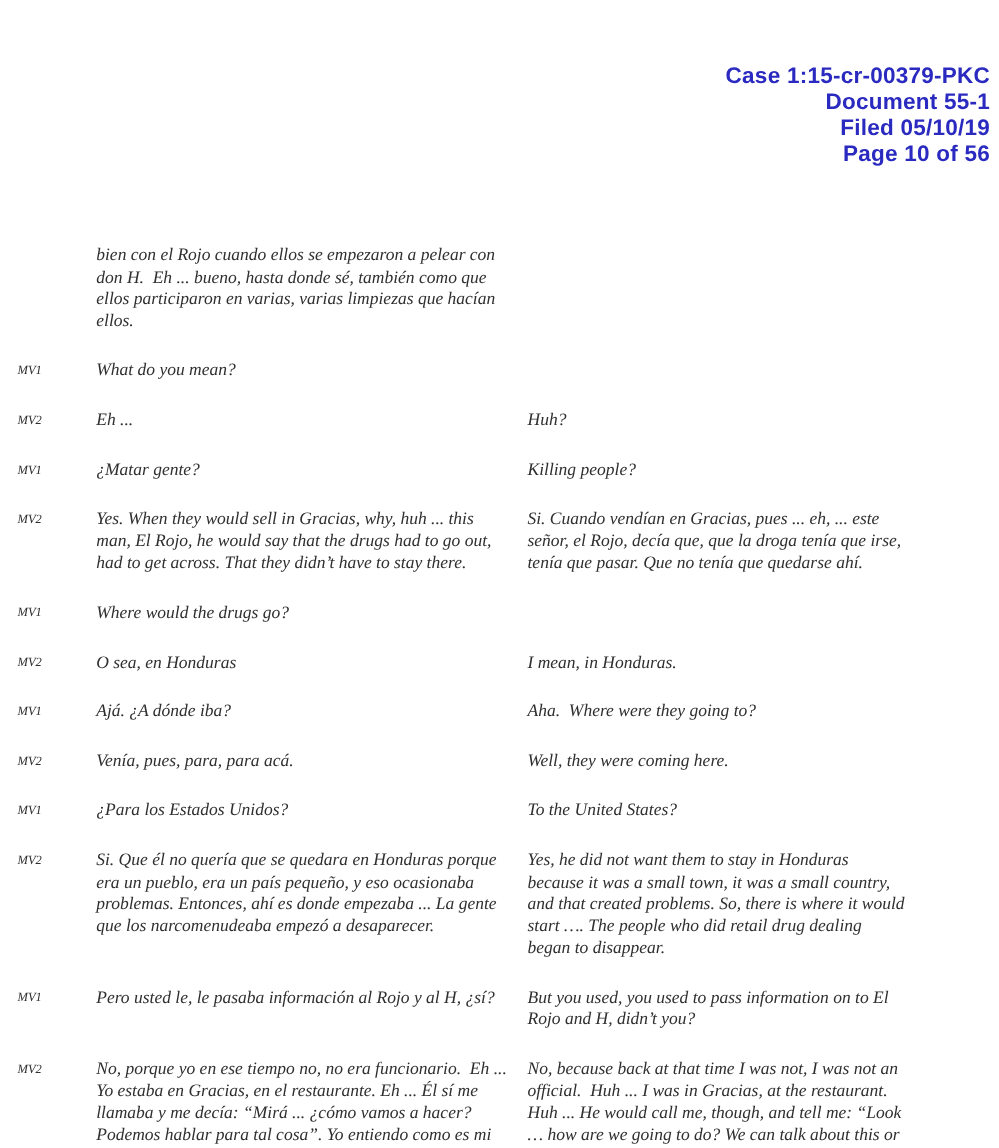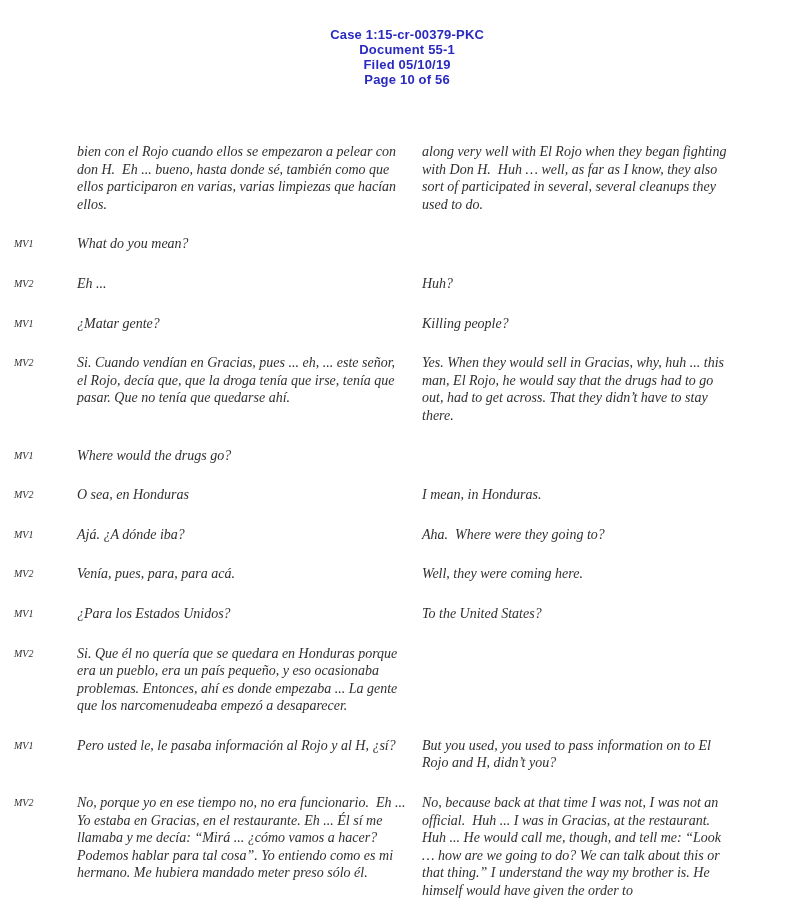--- a/index.html
+++ b/index.html
@@ -7,24 +7,24 @@
     position: relative;
     width: 799px;
     height: 918px;
     background: #ffffff;
     overflow: hidden;
     font-family: "Liberation Serif", serif;
     color: var(--ink, #2f2f2f);
   }
   .scan { filter: blur(0.3px); }
   .ecf-header {
-    padding-top: 12px;
-    text-align: center;
+    padding-top: 29px;
+    text-align: right;
     font-family: "Liberation Sans", sans-serif;
-    font-size: 13px;
+    font-size: 18px;
     font-weight: bold;
     color: var(--stamp, #2a2ac0);
     letter-spacing: 0.2px;
     white-space: pre;
   }
   .ecf-header span { margin: 0 7px; }
   .transcript {
     margin-top: 41px;
     padding-left: 14px;
     font-style: italic;
@@ -51,40 +51,39 @@
     <span>Case 1:15-cr-00379-PKC</span>
     <span>Document 55-1</span>
     <span>Filed 05/10/19</span>
     <span>Page 10 of 56</span>
   </div>
 
   <div class="transcript">
       <div class="row">
     <div class="cell speaker"></div>
     <div class="cell">bien con el Rojo cuando ellos se empezaron a pelear con don H.  Eh ... bueno, hasta donde sé, también como que ellos participaron en varias, varias limpiezas que hacían ellos.</div>
-    <div class="cell">along very well with El Rojo when they began fighting with Don H.  Huh … well, as far as I know, they also sort of participated in several, several cleanups they used to do.</div>
   </div>
       <div class="row">
     <div class="cell speaker">MV1</div>
     <div class="cell">What do you mean?</div>
   </div>
       <div class="row">
     <div class="cell speaker">MV2</div>
     <div class="cell">Eh ...</div>
     <div class="cell">Huh?</div>
   </div>
       <div class="row">
     <div class="cell speaker">MV1</div>
     <div class="cell">¿Matar gente?</div>
     <div class="cell">Killing people?</div>
   </div>
       <div class="row">
     <div class="cell speaker">MV2</div>
+    <div class="cell">Yes. When they would sell in Gracias, why, huh ... this man, El Rojo, he would say that the drugs had to go out, had to get across. That they didn’t have to stay there.</div>
     <div class="cell">Si. Cuando vendían en Gracias, pues ... eh, ... este señor, el Rojo, decía que, que la droga tenía que irse, tenía que pasar. Que no tenía que quedarse ahí.</div>
-    <div class="cell">Yes. When they would sell in Gracias, why, huh ... this man, El Rojo, he would say that the drugs had to go out, had to get across. That they didn’t have to stay there.</div>
   </div>
       <div class="row">
     <div class="cell speaker">MV1</div>
     <div class="cell">Where would the drugs go?</div>
   </div>
       <div class="row">
     <div class="cell speaker">MV2</div>
     <div class="cell">O sea, en Honduras</div>
     <div class="cell">I mean, in Honduras.</div>
   </div>
@@ -99,20 +98,21 @@
     <div class="cell">Well, they were coming here.</div>
   </div>
       <div class="row">
     <div class="cell speaker">MV1</div>
     <div class="cell">¿Para los Estados Unidos?</div>
     <div class="cell">To the United States?</div>
   </div>
       <div class="row">
     <div class="cell speaker">MV2</div>
     <div class="cell">Si. Que él no quería que se quedara en Honduras porque era un pueblo, era un país pequeño, y eso ocasionaba problemas. Entonces, ahí es donde empezaba ... La gente que los narcomenudeaba empezó a desaparecer.</div>
+    <div class="cell">Yes, he did not want them to stay in Honduras because it was a small town, it was a small country, and that created problems. So, there is where it would start …. The people who did retail drug dealing began to disappear.</div>
   </div>
       <div class="row">
     <div class="cell speaker">MV1</div>
     <div class="cell">Pero usted le, le pasaba información al Rojo y al H, ¿sí?</div>
     <div class="cell">But you used, you used to pass information on to El Rojo and H, didn’t you?</div>
   </div>
       <div class="row">
     <div class="cell speaker">MV2</div>
     <div class="cell">No, porque yo en ese tiempo no, no era funcionario.  Eh ... Yo estaba en Gracias, en el restaurante. Eh ... Él sí me llamaba y me decía: “Mirá ... ¿cómo vamos a hacer? Podemos hablar para tal cosa”. Yo entiendo como es mi hermano. Me hubiera mandado meter preso sólo él.</div>
     <div class="cell">No, because back at that time I was not, I was not an official.  Huh ... I was in Gracias, at the restaurant. Huh ... He would call me, though, and tell me: “Look … how are we going to do? We can talk about this or that thing.” I understand the way my brother is. He himself would have given the order to</div>

